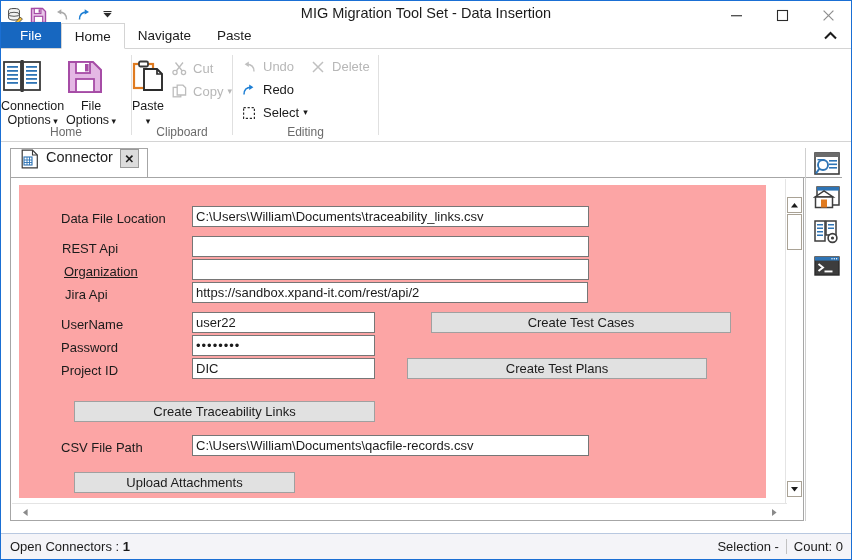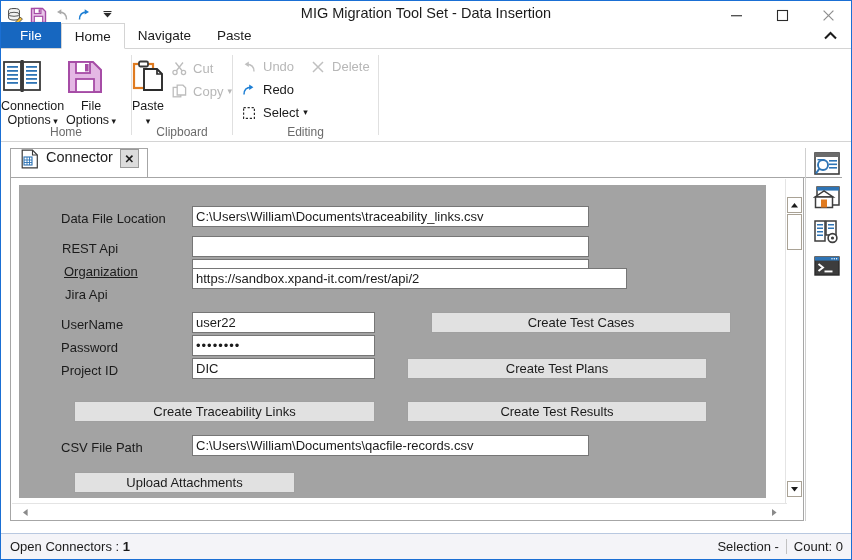--- a/index.html
+++ b/index.html
@@ -160,21 +160,21 @@
   
   .content {
     position: absolute; left: 9px; top: 176px;
     width: 794px; height: 344px;
     background: #ffffff;
     border: 1px solid #a6a6a6;
   }
   .formarea {
     position: absolute; left: 8px; top: 7px;
     width: 747px; height: 313px;
-    background: #a3a3a3;
+    background: #fca5a5;
   }
   .f-label {
     position: absolute;
     font-size: 13px; color: #1b1b1b;
     white-space: nowrap;
   }
   .f-input {
     position: absolute;
     background: #ffffff;
     border: 1px solid #767676;
@@ -480,35 +480,34 @@
       <div class="f-label" style="left:42px; top:26px;">Data File Location</div>
       <div class="f-input" style="left:173px; top:21px; width:397px; height:21px;">C:\Users\William\Documents\traceability_links.csv</div>
 
       <div class="f-label" style="left:43px; top:56px;">REST Api</div>
       <div class="f-input" style="left:173px; top:51px; width:397px; height:21px;"></div>
 
       <div class="f-label" style="left:45px; top:79px;text-decoration:underline;">Organization</div>
       <div class="f-input" style="left:173px; top:74px; width:397px; height:21px;"></div>
 
       <div class="f-label" style="left:46px; top:102px;">Jira Api</div>
-      <div class="f-input" style="left:173px; top:83px; width:435px; height:21px;">https://sandbox.xpand-it.com/rest/api/2</div>
+      <div class="f-input" style="left:173px; top:97px; width:396px; height:21px;">https://sandbox.xpand-it.com/rest/api/2</div>
 
       <div class="f-label" style="left:42px; top:132px;">UserName</div>
       <div class="f-input" style="left:173px; top:127px; width:183px; height:21px;">user22</div>
       <div class="f-btn" style="left:412px; top:127px; width:300px; height:21px;">Create Test Cases</div>
 
       <div class="f-label" style="left:42px; top:155px;">Password</div>
       <div class="f-input" style="left:173px; top:150px; width:183px; height:21px; letter-spacing:1px;">••••••••</div>
 
       <div class="f-label" style="left:42px; top:178px;">Project ID</div>
       <div class="f-input" style="left:173px; top:173px; width:183px; height:21px;">DIC</div>
       <div class="f-btn" style="left:55px; top:216px; width:301px; height:21px;">Create Traceability Links</div>
 
       <div class="f-btn" style="left:388px; top:173px; width:300px; height:21px;">Create Test Plans</div>
-      <div class="f-btn" style="left:388px; top:216px; width:300px; height:21px;">Create Test Results</div>
 
       <div class="f-label" style="left:42px; top:255px;">CSV File Path</div>
       <div class="f-input" style="left:173px; top:250px; width:397px; height:21px;">C:\Users\William\Documents\qacfile-records.csv</div>
 
       <div class="f-btn" style="left:55px; top:287px; width:221px; height:21px;">Upload Attachments</div>
     </div>
 
     <div class="vscroll">
       <div class="vs-btn" style="top:18px;">
         <svg width="9" height="7" viewBox="0 0 9 7">

